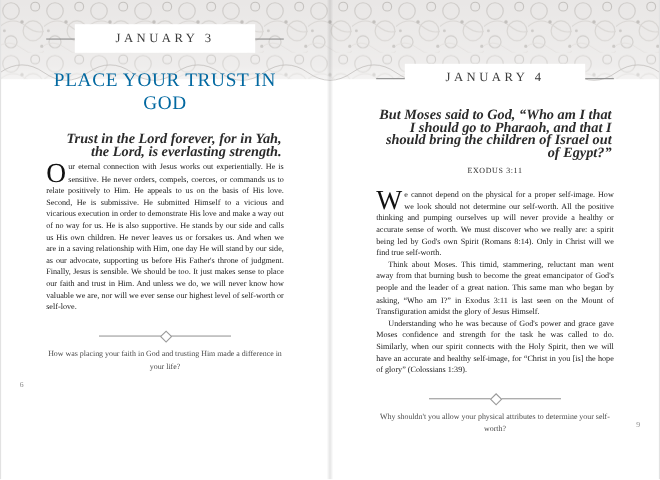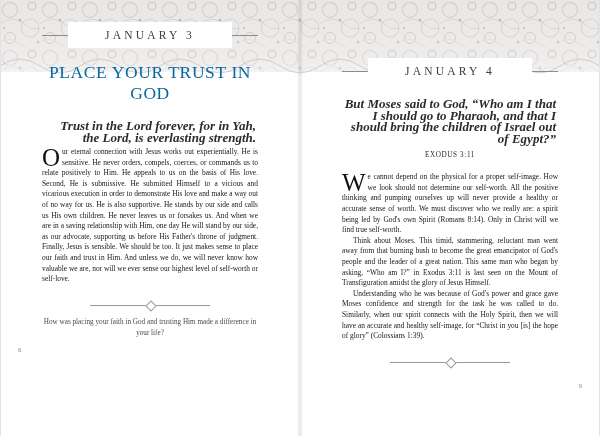--- a/index.html
+++ b/index.html
@@ -246,19 +246,20 @@
       <p class="verse">But Moses said to God, “Who am I that I should go to Pharaoh, and that I should bring the children of Israel out of Egypt?”</p>
       <p class="verse-ref">EXODUS 3:11</p>
       <p class="body-text"><span class="dropcap">W</span><span>e cannot depend on the physical for a proper self-image. How we look should not determine our self-worth. All the positive thinking and pumping ourselves up will never provide a healthy or accurate sense of worth. We must discover who we really are: a spirit being led by God's own Spirit (Romans 8:14). Only in Christ will we find true self-worth.</span></p>
       <p class="body-text">Think about Moses. This timid, stammering, reluctant man went away from that burning bush to become the great emancipator of God's people and the leader of a great nation. This same man who began by asking, “Who am I?” in Exodus 3:11 is last seen on the Mount of Transfiguration amidst the glory of Jesus Himself.</p>
       <p class="body-text">Understanding who he was because of God's power and grace gave Moses confidence and strength for the task he was called to do. Similarly, when our spirit connects with the Holy Spirit, then we will have an accurate and healthy self-image, for “Christ in you [is] the hope of glory” (Colossians 1:39).</p>
       <div class="question-block">
         <div class="q-rule">
           <div class="line"></div>
           <div class="diamond"></div>
         </div>
+        <p class="question-text">Why shouldn't you allow your physical attributes to determine your self-worth?</p>
       </div>
     </div>
     <div class="folio folio-right">9</div>
   </div>
 
   <div class="gutter-shadow"></div>
 </div>
 
 </body></html>

